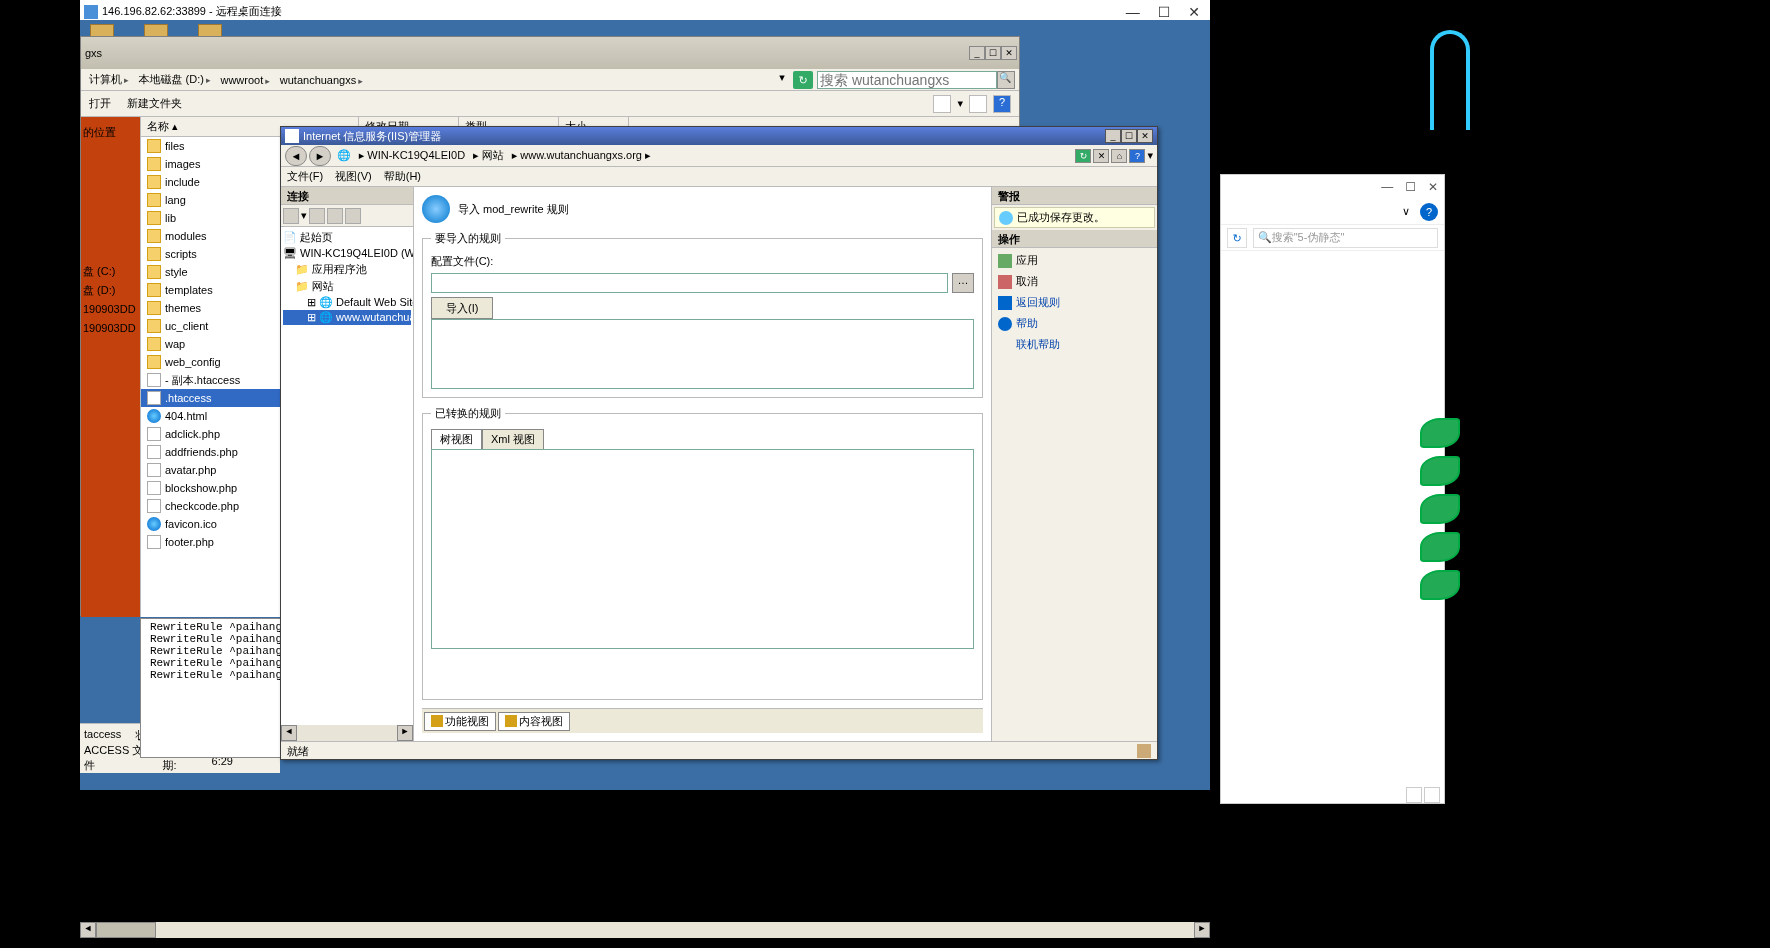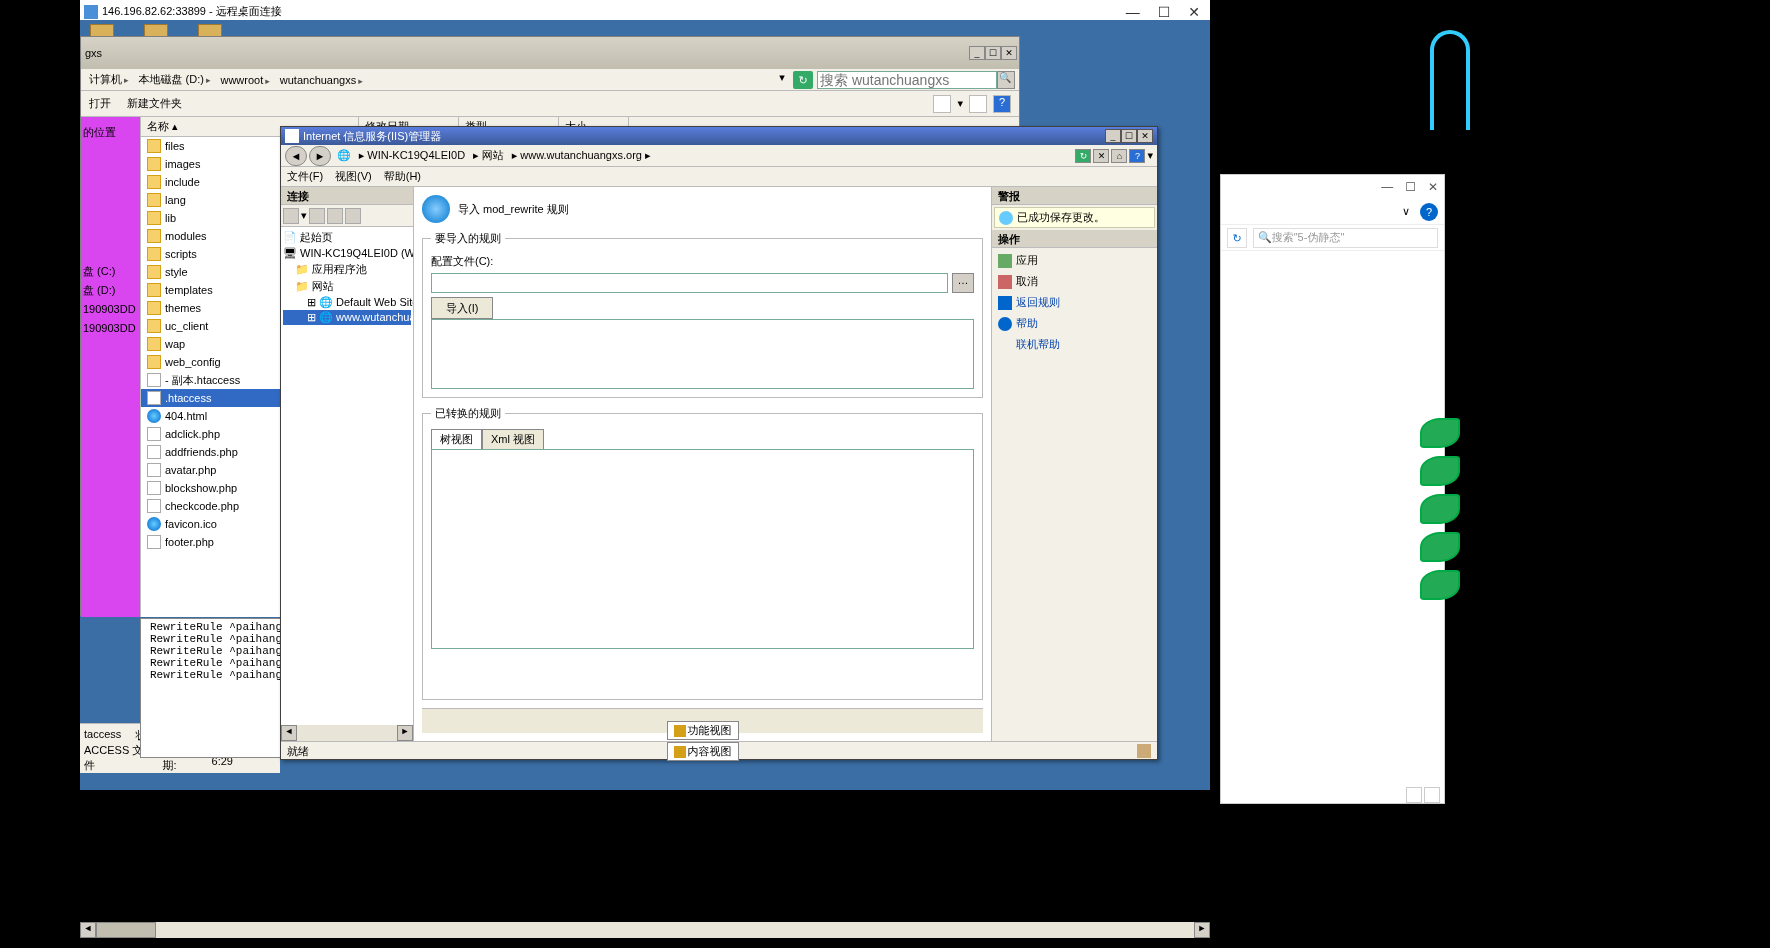--- a/index.html
+++ b/index.html
@@ -25,21 +25,21 @@
 .addr-drop { margin-left: auto; width: 18px; height: 18px; text-align: center; }
 .addr-go { width: 20px; height: 18px; background: #3a6; color: #fff; text-align: center; line-height: 18px; border-radius: 2px; margin: 0 2px; }
 .search-box { margin-left: 2px; width: 180px; height: 18px; border: 1px solid #7a9; background: #fff; display: flex; align-items: center; padding: 0 2px; }
 .search-box input { border: none; outline: none; width: 150px; font-size: 14px; }
 .search-btn { width: 18px; height: 18px; background: #d4d0c8; border: 1px solid #888; text-align: center; font-size: 10px; }
 .explorer-toolbar { height: 26px; display: flex; align-items: center; padding: 0 8px; gap: 16px; border-bottom: 1px solid #bbb; background: #f3f1e7; }
 .tb-right { margin-left: auto; display: flex; gap: 6px; align-items: center; }
 .tb-right .ri { width: 18px; height: 18px; border: 1px solid #bbb; background: #fff; }
 
 .explorer-body { display: flex; height: 500px; }
-.side-pane { width: 60px; background: #d946ef; border-right: 1px solid #bbb; padding: 6px 2px; }
+.side-pane { width: 60px; background: #c2410c; border-right: 1px solid #bbb; padding: 6px 2px; }
 .side-item { padding: 2px 0; white-space: nowrap; overflow: hidden; }
 
 .file-pane { flex: 1; background: #fff; display: flex; flex-direction: column; }
 .file-header { height: 20px; display: flex; background: #f3f1e7; border-bottom: 1px solid #bbb; }
 .fh-col { border-right: 1px solid #bbb; padding: 2px 6px; }
 .file-list { flex: 1; overflow: hidden; }
 .file-row { display: flex; align-items: center; height: 18px; padding: 0 6px; }
 .file-row.sel { background: #316ac5; color: #fff; }
 .ficon { width: 14px; height: 14px; margin-right: 4px; flex-shrink: 0; }
 .folder-ic { background: #f6d06b; border: 1px solid #d4a017; }
@@ -81,21 +81,21 @@
 .fieldset legend { padding: 0 4px; }
 .cfg-row { display: flex; align-items: center; gap: 4px; margin: 4px 0; }
 .cfg-row input[type=text] { flex: 1; height: 20px; border: 1px solid #7a9; padding: 0 2px; }
 .cfg-row .browse { width: 22px; height: 20px; border: 1px solid #888; background: #d4d0c8; text-align: center; }
 .btn { height: 22px; padding: 0 14px; background: #ece9d8; border: 1px solid #888; }
 .textarea { width: 100%; height: 70px; border: 1px solid #7a9; background: #fff; }
 .tabs { display: flex; }
 .tab { padding: 2px 8px; border: 1px solid #888; background: #ece9d8; border-bottom: none; }
 .tab.active { background: #fff; }
 .treeview { border: 1px solid #7a9; background: #fff; height: 200px; }
-.view-switch { height: 20px; display: flex; align-items: center; gap: 2px; margin-top: auto; background: #ece9d8; padding: 12px 2px; border-top: 1px solid #bbb; flex-direction: column; }
+.view-switch { height: 20px; display: flex; align-items: center; gap: 2px; margin-top: auto; background: #ece9d8; padding: 12px 2px; border-top: 1px solid #bbb; }
 .view-switch .vtab { padding: 1px 6px; border: 1px solid #888; background: #fff; display: flex; align-items: center; gap: 2px; }
 .view-switch .vicon { width: 12px; height: 12px; background: #d4a017; }
 
 .iis-right { width: 165px; background: #f3f1e7; display: flex; flex-direction: column; }
 .alert-box { margin: 2px; padding: 2px 4px; background: #ffffe1; border: 1px solid #cca; display: flex; align-items: center; gap: 4px; }
 .alert-box .ai { width: 14px; height: 14px; background: #6cf; border-radius: 50%; }
 .action-list { padding: 2px; }
 .action-row { display: flex; align-items: center; gap: 4px; padding: 3px 4px; }
 .action-row .aico { width: 14px; height: 14px; }
 .action-row.apply .aico { background: #6a6; }

